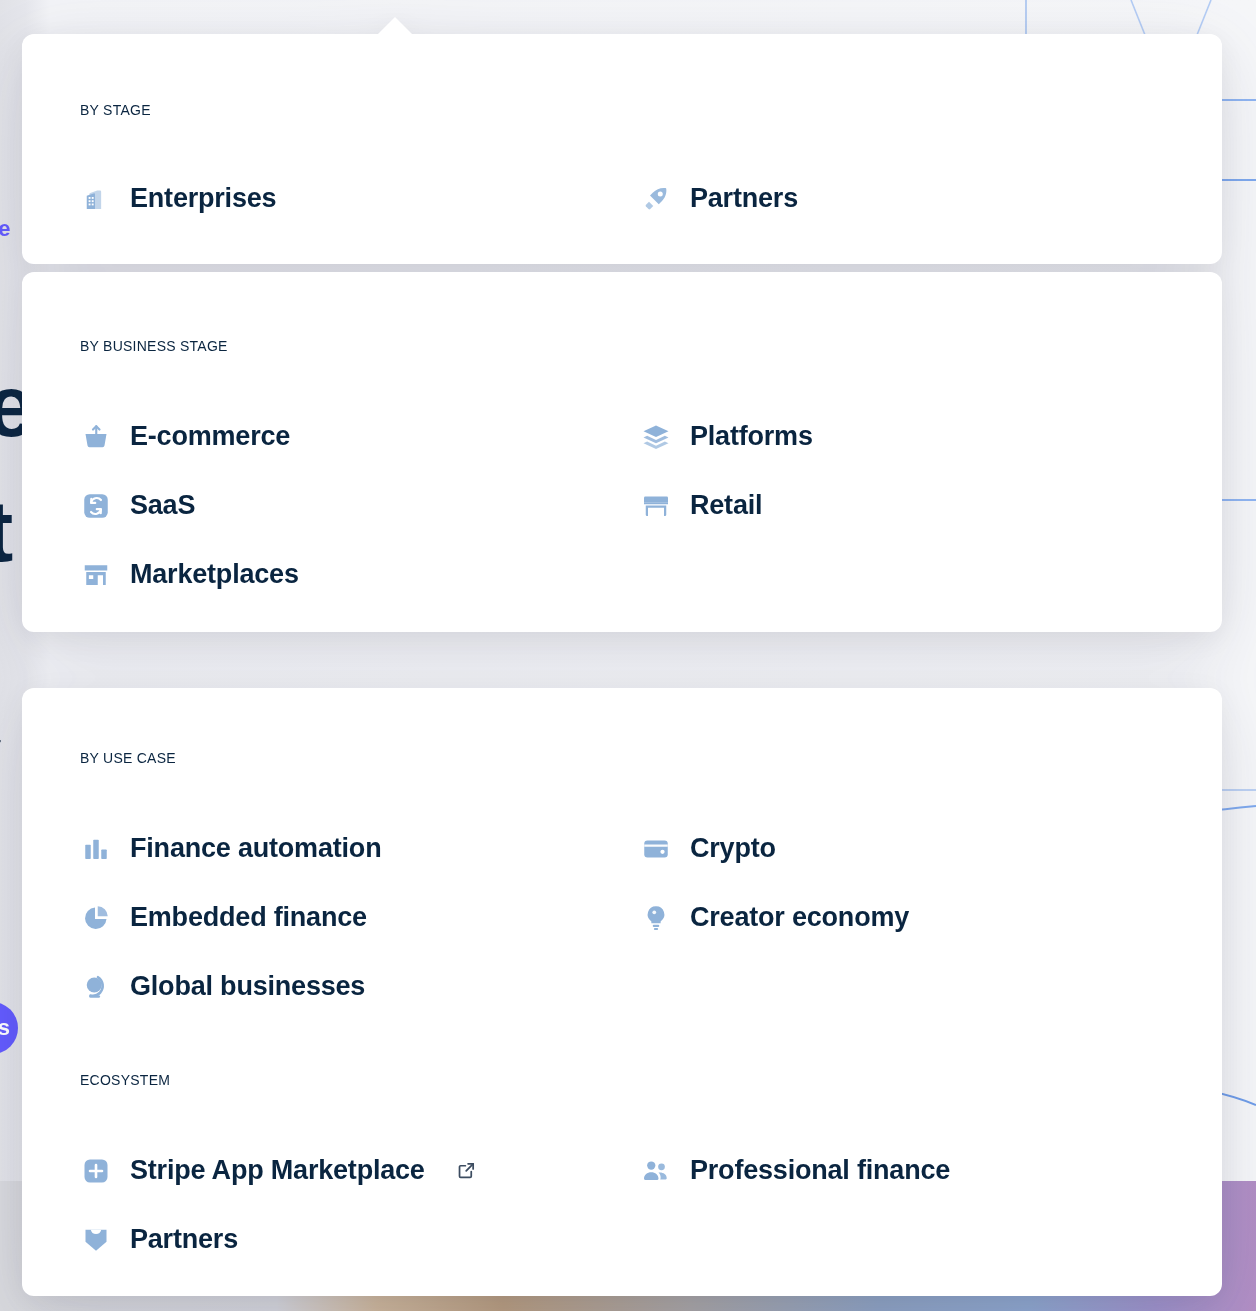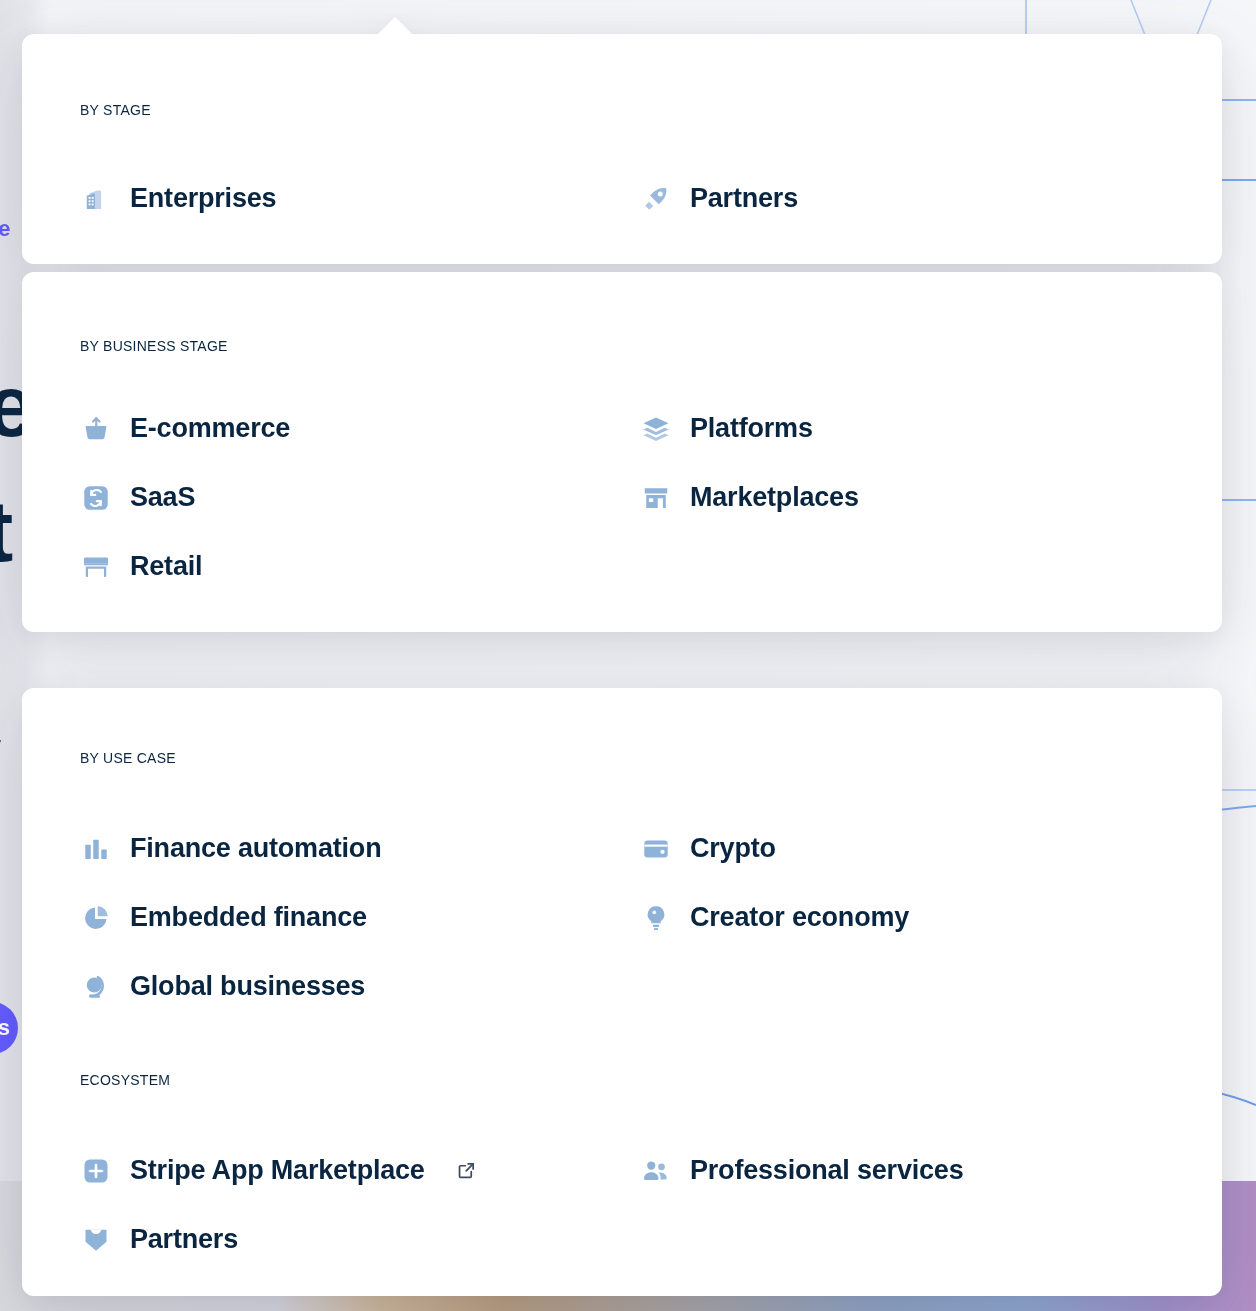--- a/index.html
+++ b/index.html
@@ -144,21 +144,21 @@
     position: absolute;
     left: 58px;
     right: 40px;
     display: grid;
     grid-template-columns: 560px 1fr;
     column-gap: 0px;
     row-gap: 0px;
   }
 
   .grid-stage     { top: 130px; text-align: center; }
-  .grid-business  { top: 122px; text-align: center; }
+  .grid-business  { top: 130px; text-align: center; }
   .grid-usecase   { top: 126px; }
   .grid-ecosystem { top: 128px; }
 
   .menu-item {
     display: flex;
     align-items: center;
     height: 69px;
     gap: 18px;
     cursor: pointer;
     text-decoration: none;
@@ -299,40 +299,40 @@
             <path d="M8.2 6.3v3.2h3.2" stroke="#fff" stroke-width="1.7" fill="none" stroke-linecap="round" stroke-linejoin="round"></path>
             <path d="M15.8 17.7v-3.2h-3.2" stroke="#fff" stroke-width="1.7" fill="none" stroke-linecap="round" stroke-linejoin="round"></path>
           </svg>
         </span>
         <span class="item-label">SaaS</span>
       </a>
 
       <a class="menu-item">
         <span class="icon-wrap">
           <svg viewBox="0 0 24 24" fill="#8fb2d9">
+            <path d="M3.4 4.4h17.2a1 1 0 0 1 1 1v3.6H2.4V5.4a1 1 0 0 1 1-1z"></path>
+            <path d="M2.4 9h19.2v1.6H2.4z"></path>
+            <path d="M3.8 11.6h16.4V19a1 1 0 0 1-1 1H4.8a1 1 0 0 1-1-1z"></path>
+            <rect x="5.6" y="13.4" width="12.8" height="6.6" fill="#ffffff"></rect>
+          </svg>
+        </span>
+        <span class="item-label">Retail</span>
+      </a>
+
+      <a class="menu-item">
+        <span class="icon-wrap">
+          <svg viewBox="0 0 24 24" fill="#8fb2d9">
             <path d="M3 4.2h18v4.2H3z"></path>
             <path d="M3 8.4c0 1.1 4 1.1 4 0 0 1.1 4 1.1 4 0 0 1.1 4 1.1 4 0 0 1.1 4 1.1 4 0v1.2H3z" fill="#ffffff" opacity="0.85"></path>
             <path d="M4.2 9.6h15.6V20H4.2z"></path>
             <rect x="6.3" y="12.2" width="3.5" height="3" fill="#ffffff"></rect>
             <rect x="13.4" y="12.2" width="4.2" height="7.8" fill="#ffffff"></rect>
           </svg>
         </span>
         <span class="item-label">Marketplaces</span>
-      </a>
-
-      <a class="menu-item">
-        <span class="icon-wrap">
-          <svg viewBox="0 0 24 24" fill="#8fb2d9">
-            <path d="M3.4 4.4h17.2a1 1 0 0 1 1 1v3.6H2.4V5.4a1 1 0 0 1 1-1z"></path>
-            <path d="M2.4 9h19.2v1.6H2.4z"></path>
-            <path d="M3.8 11.6h16.4V19a1 1 0 0 1-1 1H4.8a1 1 0 0 1-1-1z"></path>
-            <rect x="5.6" y="13.4" width="12.8" height="6.6" fill="#ffffff"></rect>
-          </svg>
-        </span>
-        <span class="item-label">Retail</span>
       </a>
 
     </div>
   </div>
 
   <div class="flyout-section sec-usecase">
     <div class="section-heading heading-usecase">BY USE CASE</div>
     <div class="item-grid grid-usecase">
 
       <a class="menu-item">
@@ -416,21 +416,21 @@
 
       <a class="menu-item">
         <span class="icon-wrap">
           <svg viewBox="0 0 24 24" fill="#8fb2d9">
             <circle cx="8.2" cy="7.6" r="3.3"></circle>
             <circle cx="16.4" cy="8.6" r="2.7" opacity="0.9"></circle>
             <path d="M2.4 18.2c0-3.2 2.6-5.2 5.8-5.2s5.8 2 5.8 5.2a.9.9 0 0 1-.9.9H3.3a.9.9 0 0 1-.9-.9z"></path>
             <path d="M15 13.2c3 0 5.6 1.7 5.6 4.6a.9.9 0 0 1-.9.9h-4.3c.2-.5.3-1 .3-1.5 0-1.6-.6-3-1.7-4z" opacity="0.9"></path>
           </svg>
         </span>
-        <span class="item-label">Professional services</span>
+        <span class="item-label">Professional finance</span>
       </a>
 
       <a class="menu-item">
         <span class="icon-wrap">
           <svg viewBox="0 0 24 24" fill="#8fb2d9">
             <path d="M3.6 3.8h16.8v9.6L12 20.6 3.6 13.4z"></path>
             <path d="M7.8 3.8a4.3 4.3 0 0 0 8.4 0z" fill="#ffffff"></path>
           </svg>
         </span>
         <span class="item-label">Partners</span>

